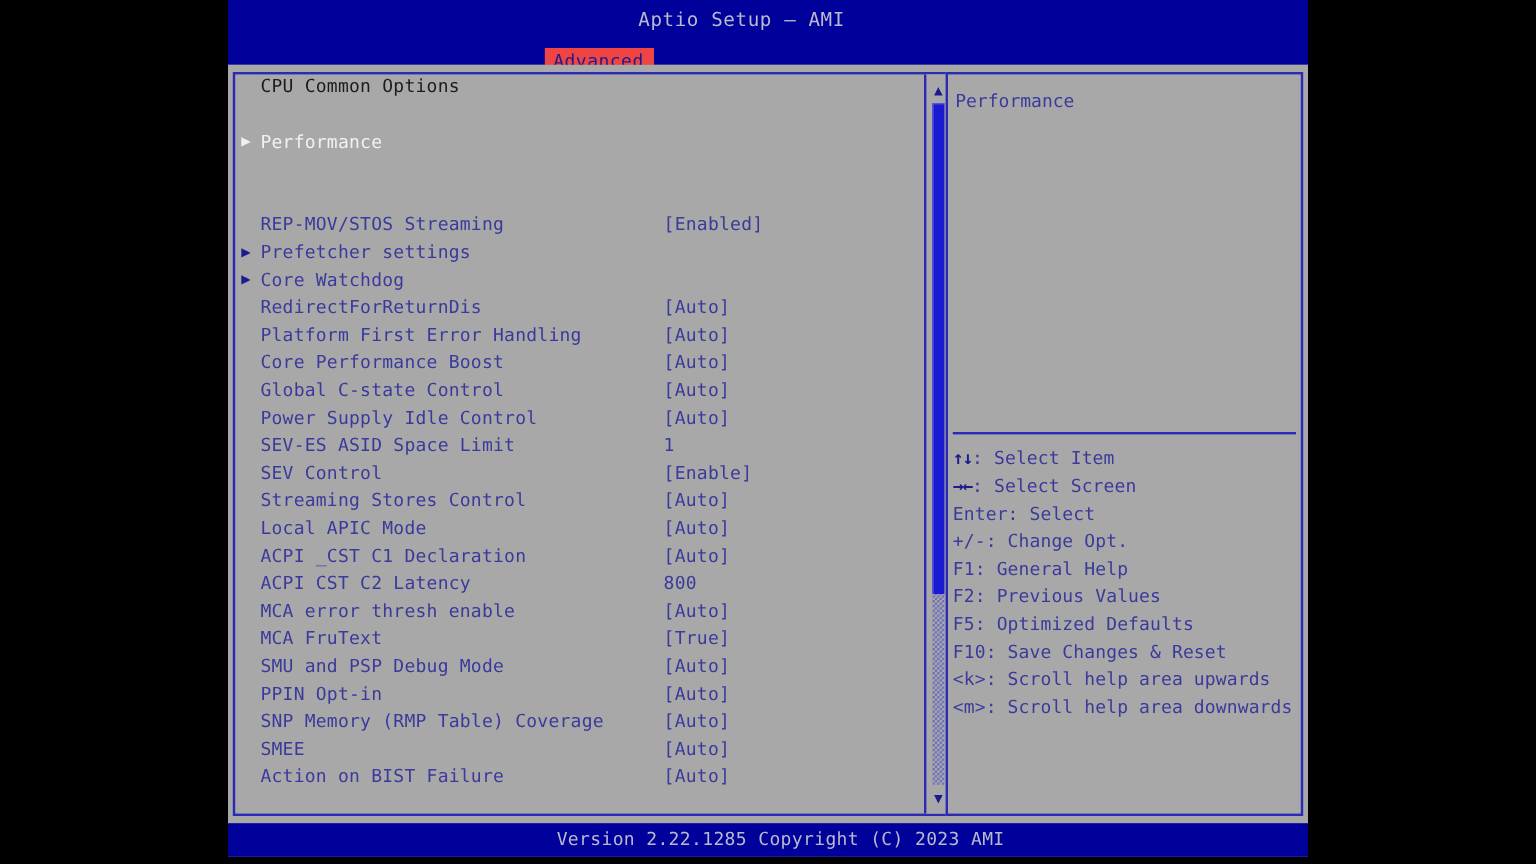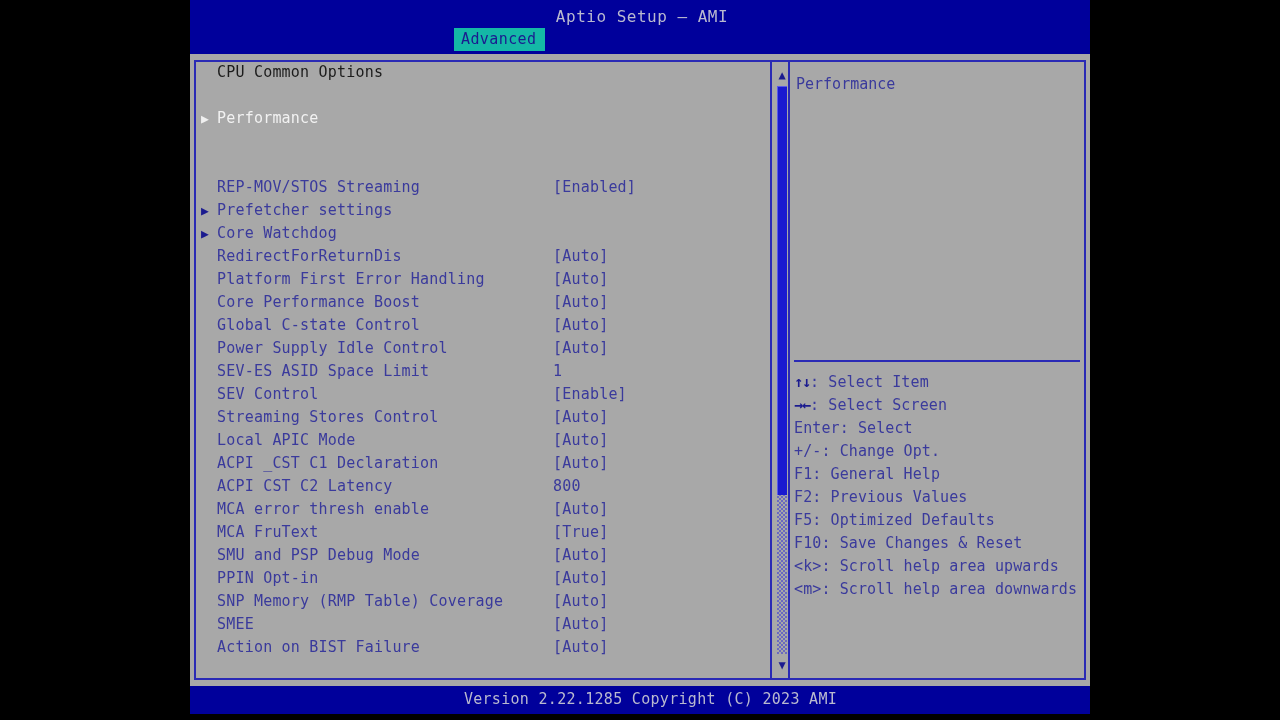--- a/index.html
+++ b/index.html
@@ -37,35 +37,34 @@
     background: #00009b;
   }
   #bios-title {
     position: absolute;
     left: 0; top: 9px;
     width: 856px;
     text-align: center;
     color: #b9b9cf;
     font-size: 16px;
     letter-spacing: 0.5px;
-    margin-left: 24px;
   }
   #tab-strip {
     position: absolute;
     left: 0; top: 28px;
     width: 900px;
     height: 26px;
   }
   #tab-advanced {
     position: absolute;
     left: 264px;
-    top: 0px;
+    top: 12px;
     height: 23px;
     padding: 4px 9px 0 7px;
-    background: #14b8a6;
+    background: #ef4444;
     color: #1b1b8f;
     font-size: 15px;
     letter-spacing: 0.4px;
   }
 
   
   #body-band {
     position: absolute;
     left: 0; top: 54px;
     width: 900px;

